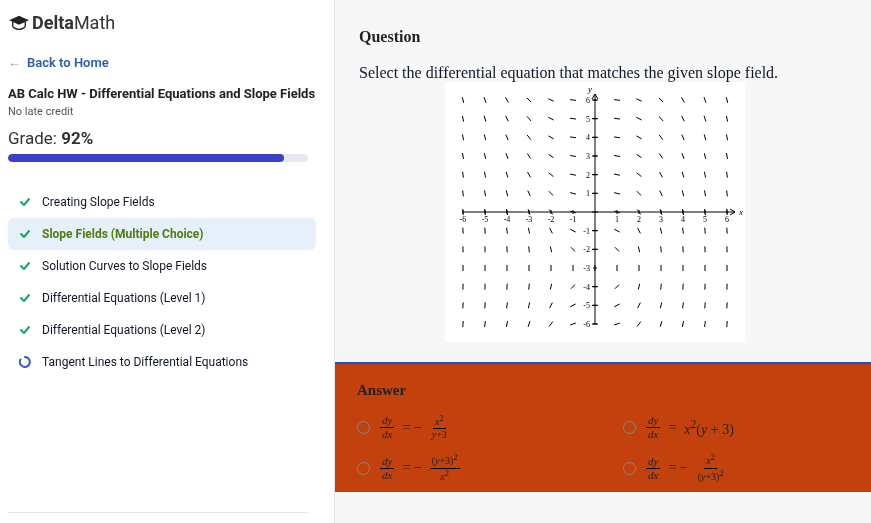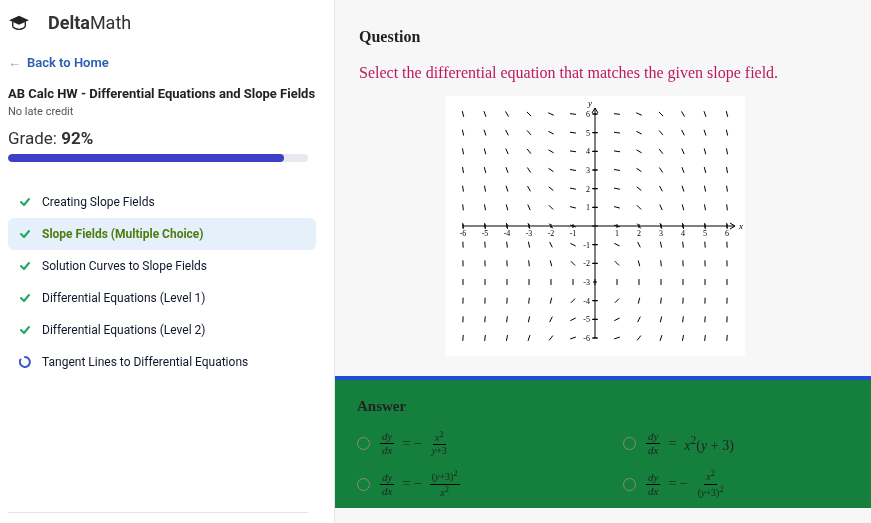--- a/index.html
+++ b/index.html
@@ -1,47 +1,47 @@
 <!DOCTYPE html>
 <html><head>
 <meta charset="utf-8">
 <style>
   * { box-sizing: border-box; margin: 0; padding: 0; }
   body { font-family: -apple-system, BlinkMacSystemFont, "Segoe UI", Roboto, Arial, sans-serif; background: #fff; color: #222; width: 871px; height: 523px; overflow: hidden; }
   .app { display: flex; height: 523px; }
   .sidebar { width: 335px; border-right: 1px solid #e5e5e5; padding: 10px 0 10px 8px; display: flex; flex-direction: column; }
-  .logo { display: flex; align-items: center; gap: 18px; padding: 2px 0 16px 0; }
+  .logo { display: flex; align-items: center; gap: 2px; padding: 2px 0 16px 0; }
   .logo-text { font-size: 18px; font-weight: 400; color: #333; }
   .logo-text b { font-weight: 700; }
   .back-link { color: #2a5db0; font-size: 13px; font-weight: 600; padding: 6px 0 16px 0; display: flex; align-items: center; gap: 6px; cursor: pointer; }
   .back-link .arrow { color: #999; font-weight: 400; }
   .hw-title { font-size: 13px; font-weight: 700; color: #222; padding-bottom: 4px; }
   .subtext { font-size: 11px; color: #555; padding-bottom: 10px; }
   .grade { font-size: 17px; color: #333; padding-bottom: 6px; }
   .grade b { font-weight: 700; }
   .progress-wrap { width: 300px; height: 8px; background: #e8e8ee; border-radius: 8px; overflow: hidden; margin-bottom: 24px; position: relative; }
   .progress-bar { height: 100%; background: #3b40c7; border-radius: 8px; }
   .topic-list { display: flex; flex-direction: column; gap: 0; }
   .topic { display: flex; align-items: center; gap: 10px; font-size: 12px; color: #0f172a; padding: 9px 10px; border-radius: 6px; cursor: pointer; width: 308px; }
   .topic.active { background: #e6f0fa; font-weight: 700; color: #4d7c0f; }
   .topic .check { color: #1aa860; width: 14px; display: inline-flex; justify-content: center; }
   .topic .spinner { width: 14px; display: inline-flex; justify-content: center; color: #3b5ac7; }
   .sidebar-bottom-rule { margin-top: auto; border-top: 1px solid #e5e5e5; width: 300px; }
 
   .main { flex: 1; background: #f7f7f8; padding: 8px 0 0 0; overflow: hidden; display: flex; flex-direction: column; }
   .main-inner { padding: 20px 40px 0 24px; }
   .q-heading { font-family: Georgia, 'Times New Roman', serif; font-size: 16px; font-weight: 700; color: #222; margin-bottom: 18px; }
-  .q-text { font-family: Georgia, 'Times New Roman', serif; font-size: 16px; color: #be185d; margin-bottom: 14px; }
+  .q-text { font-family: Georgia, 'Times New Roman', serif; font-size: 16px; color: #0f172a; }
   .slope-wrap { display: flex; justify-content: center; margin: 0 auto 10px auto; }
   svg.slope { background: #fff; }
   svg.slope line.seg { stroke: #000; stroke-width: 1; }
   svg.slope text { font-size: 9px; font-family: Georgia, serif; font-style: italic; fill: #000; }
   svg.slope text.tick { font-style: normal; font-size: 8px; }
 
-  .answer-card { background: #15803d; margin-top: 10px; border-top: 4px solid #1d4ed8; padding: 18px 22px 10px 22px; }
+  .answer-card { background: #c2410c; margin-top: 10px; border-top: 2px solid #1d4ed8; padding: 18px 22px 10px 22px; }
   .a-heading { font-family: Georgia, 'Times New Roman', serif; font-size: 15px; font-weight: 700; margin-bottom: 16px; }
   .choices { display: grid; grid-template-columns: 1fr 1fr; column-gap: 40px; row-gap: 14px; }
   .choice { display: flex; align-items: center; gap: 10px; font-family: Georgia, 'Times New Roman', serif; font-size: 14px; cursor: pointer; }
   .radio { width: 13px; height: 13px; border: 1px solid #888; border-radius: 50%; flex: 0 0 13px; }
   .math { display: inline-flex; align-items: center; gap: 4px; }
   .frac { display: inline-flex; flex-direction: column; align-items: center; font-size: 10px; line-height: 1; }
   .frac .num { border-bottom: 1px solid #000; padding: 0 2px 1px 2px; }
   .frac .den { padding: 1px 2px 0 2px; }
   .frac.big { font-size: 11px; }
   .eq { padding: 0 4px; }

